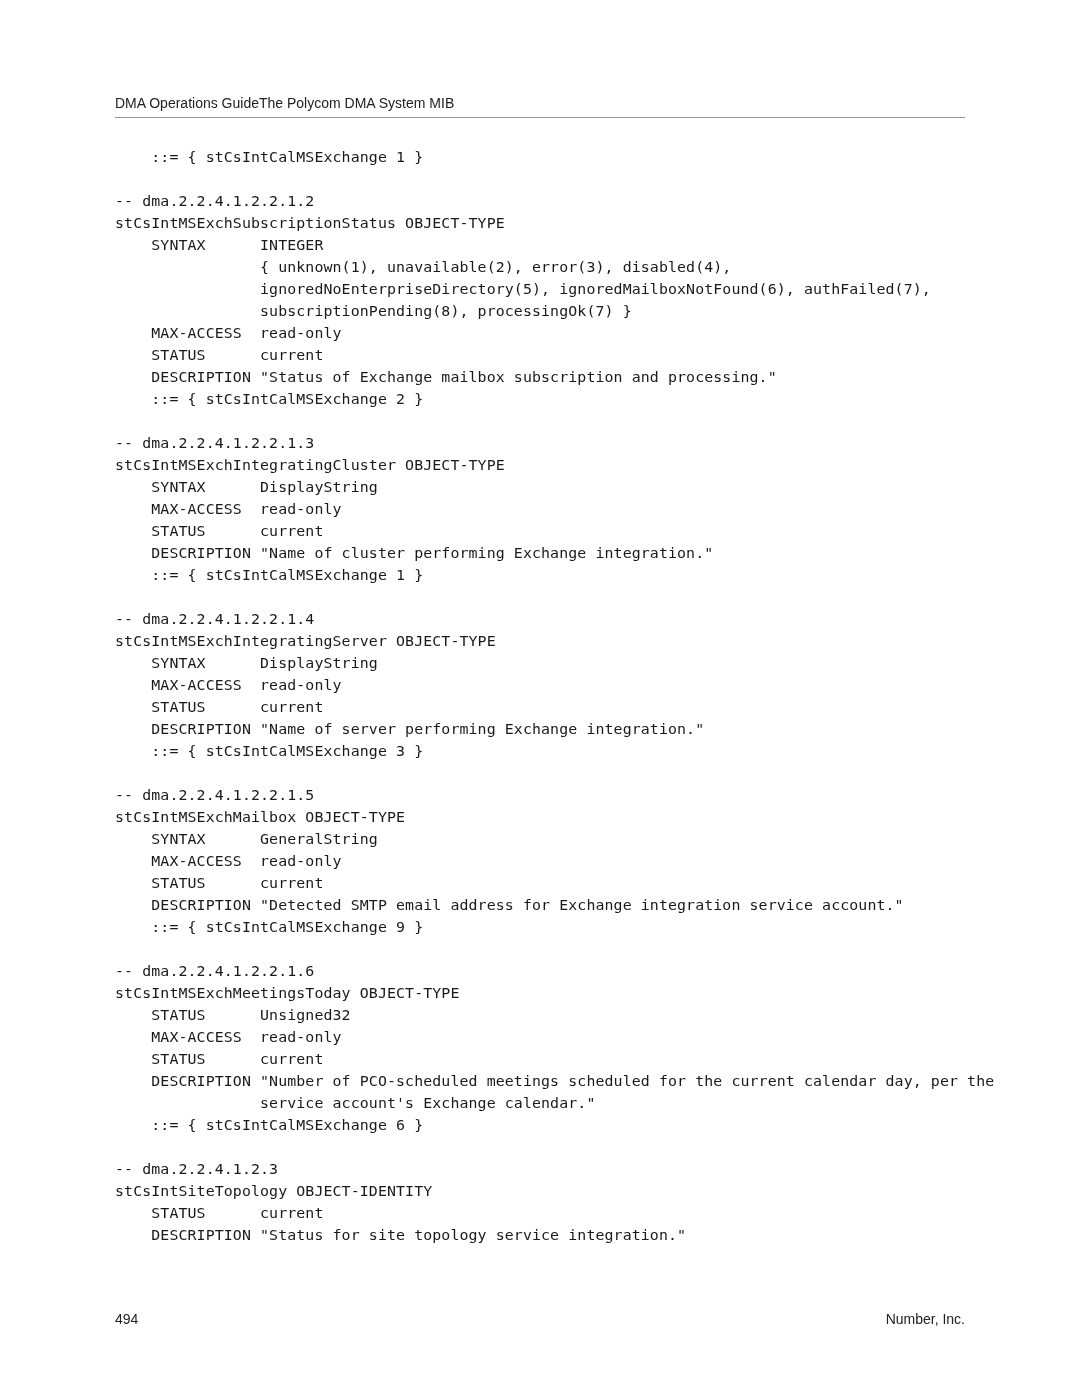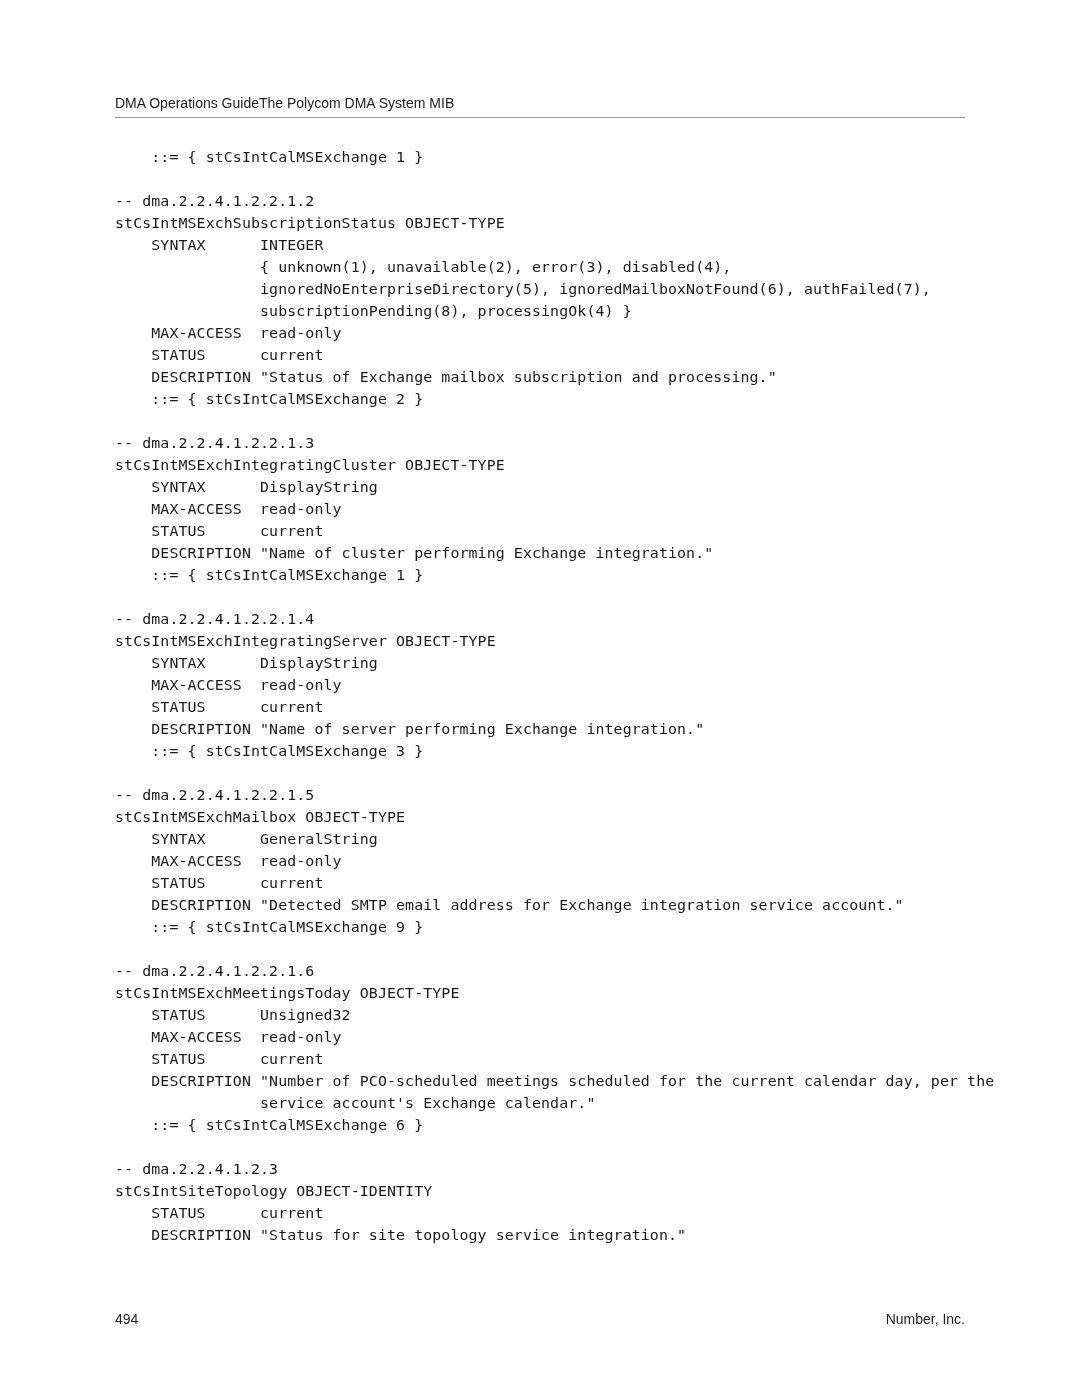--- a/index.html
+++ b/index.html
@@ -58,21 +58,21 @@
     <span>The Polycom DMA System MIB</span>
   </div>
 
   <pre class="code"><span>    ::= { stCsIntCalMSExchange 1 }</span>
 <span></span>
 <span>-- dma.2.2.4.1.2.2.1.2</span>
 <span>stCsIntMSExchSubscriptionStatus OBJECT-TYPE</span>
 <span>    SYNTAX      INTEGER</span>
 <span>                { unknown(1), unavailable(2), error(3), disabled(4),</span>
 <span>                ignoredNoEnterpriseDirectory(5), ignoredMailboxNotFound(6), authFailed(7),</span>
-<span>                subscriptionPending(8), processingOk(4) }</span>
+<span>                subscriptionPending(8), processingOk(7) }</span>
 <span>    MAX-ACCESS  read-only</span>
 <span>    STATUS      current</span>
 <span>    DESCRIPTION "Status of Exchange mailbox subscription and processing."</span>
 <span>    ::= { stCsIntCalMSExchange 2 }</span>
 <span></span>
 <span>-- dma.2.2.4.1.2.2.1.3</span>
 <span>stCsIntMSExchIntegratingCluster OBJECT-TYPE</span>
 <span>    SYNTAX      DisplayString</span>
 <span>    MAX-ACCESS  read-only</span>
 <span>    STATUS      current</span>

